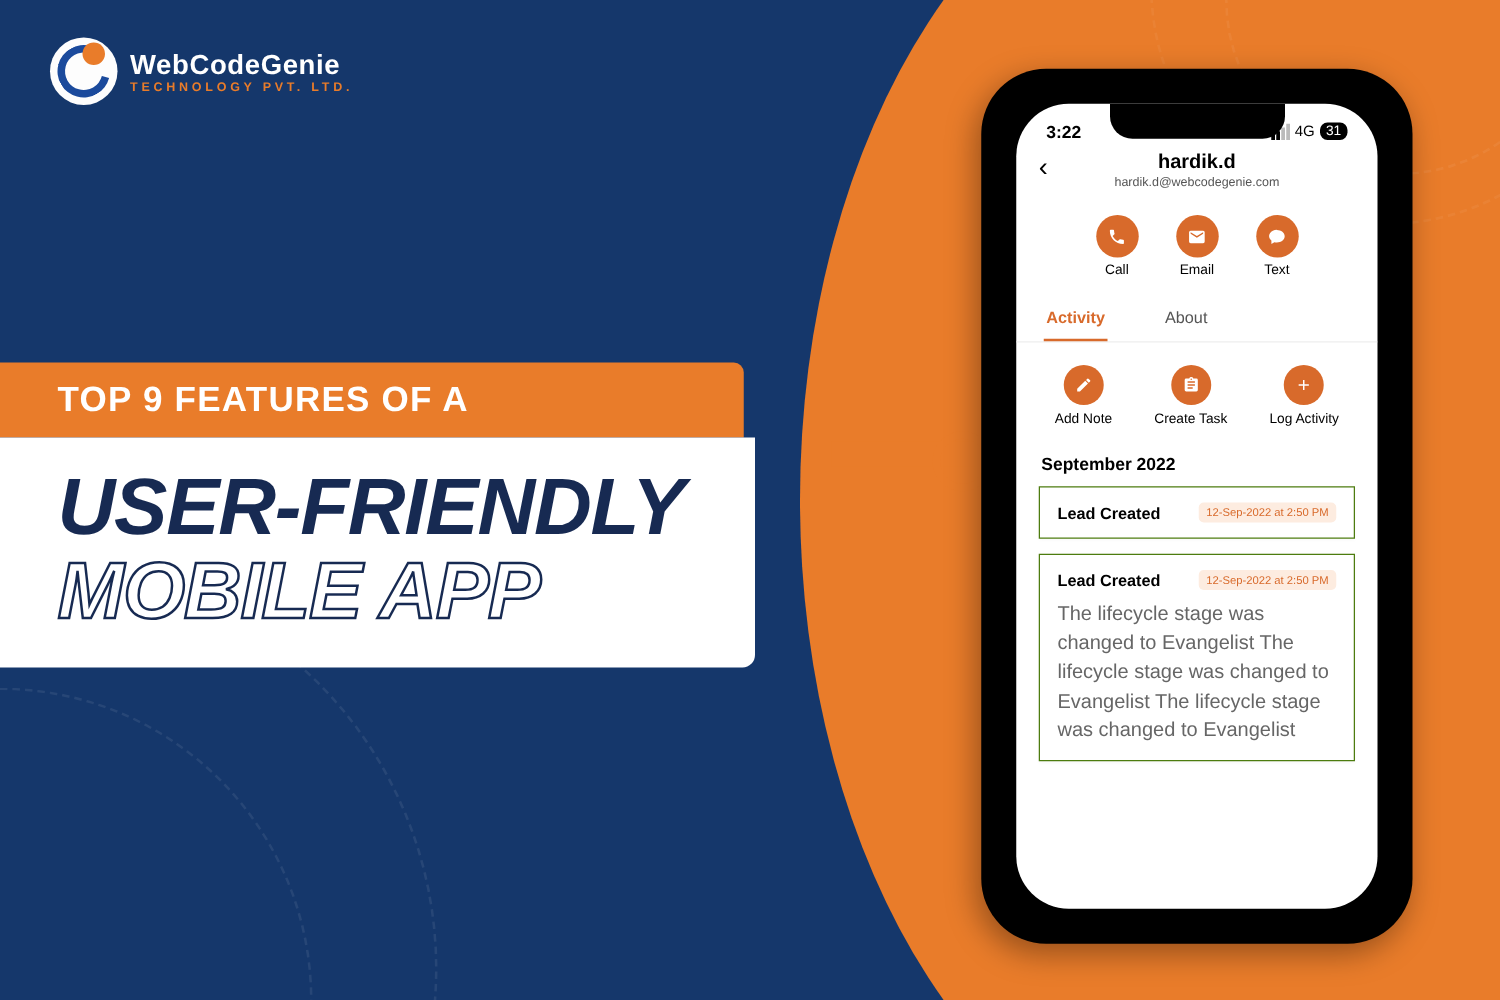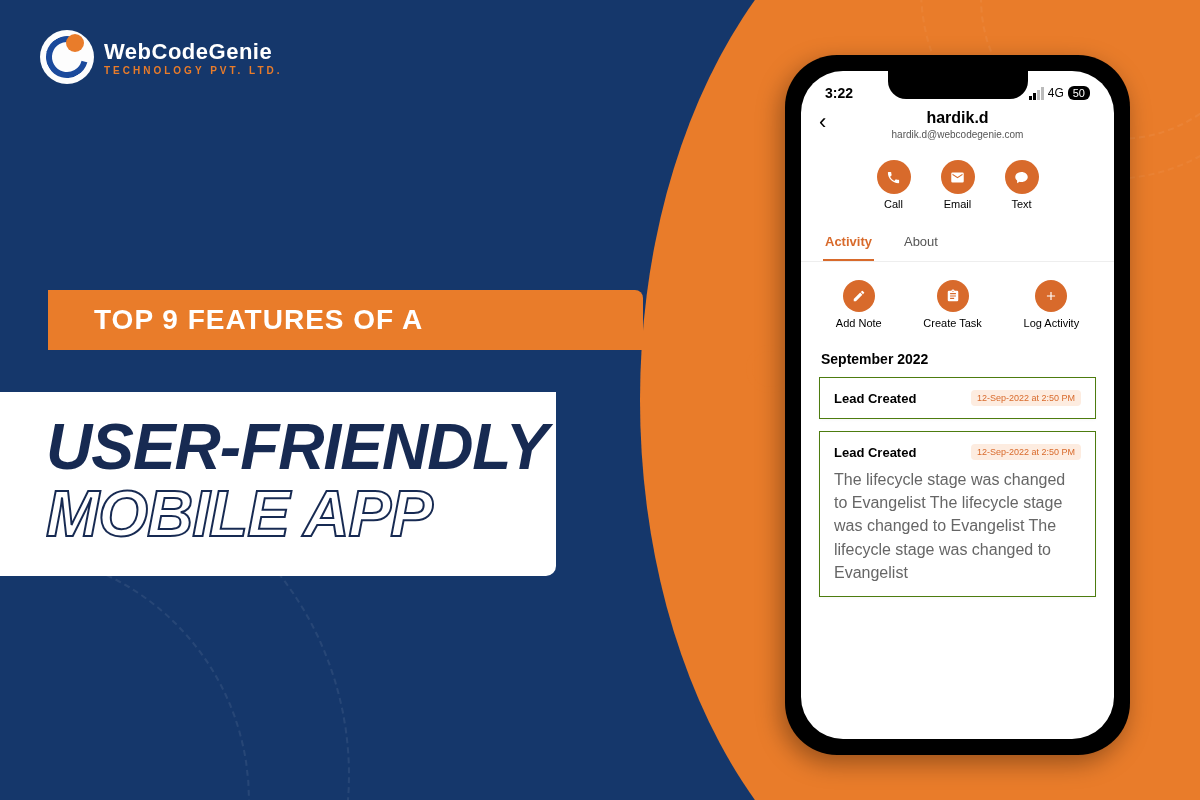--- a/index.html
+++ b/index.html
@@ -83,29 +83,27 @@
   }
   .sub-band {
     background: #e97c2a;
     color: #fff;
     font-weight: 800;
     font-size: 28px;
     letter-spacing: 1px;
     padding: 14px 0 14px 46px;
     border-radius: 0 8px 0 0;
     width: 595px;
-    margin-left: 48px;
   }
   .main-band {
     background: #fff;
     padding: 22px 0 28px 46px;
     border-radius: 0 0 10px 0;
-    width: 556px;
+    width: 604px;
     line-height: 1.05;
-    margin-top: 42px;
   }
   .main-band .l1 {
     font-size: 64px;
     font-weight: 900;
     font-style: italic;
     color: #172a52;
     letter-spacing: -1px;
   }
   .main-band .l2 {
     font-size: 64px;
@@ -137,21 +135,21 @@
 
   
   .phone {
     position: absolute;
     right: 70px;
     top: 55px;
     width: 345px;
     height: 700px;
     background: #000;
     border-radius: 52px;
-    padding: 16px;
+    padding: 28px;
     z-index: 4;
     box-shadow: -4px 8px 24px rgba(0,0,0,.35);
   }
   .screen {
     width: 100%;
     height: 100%;
     background: #fff;
     border-radius: 42px;
     position: relative;
     overflow: hidden;
@@ -198,21 +196,21 @@
 
   .contact-actions{
     display:flex; justify-content:center; gap:30px;
     padding: 10px 0 14px;
   }
   .c-act{ display:flex; flex-direction:column; align-items:center; gap:4px;}
   .c-ico{ width:34px;height:34px;border-radius:50%;background:#d86a2b;color:#fff;display:flex;align-items:center;justify-content:center;font-size:15px;}
   .c-act .lbl{ font-size:11px; color:#000;}
 
   .tabs{
-    display:flex; gap:28px;
+    display:flex; gap:44px;
     padding: 0 22px;
     border-bottom:1px solid #eee;
   }
   .tab{ padding:10px 2px; font-size:13px; color:#555;}
   .tab.active{ color:#d86a2b; border-bottom:2px solid #d86a2b; font-weight:600;}
 
   .sub-actions{
     display:flex; justify-content:space-around;
     padding: 18px 14px 12px;
     text-align: center;
@@ -266,21 +264,21 @@
     <div class="status-bar">
       <span>3:22</span>
       <span class="status-right">
         <span class="sig">
             <span></span>
             <span></span>
             <span></span>
             <span></span>
           </span>
         <span>4G</span>
-        <span class="batt">50</span>
+        <span class="batt">31</span>
       </span>
     </div>
 
     <div class="screen-head">
       <span class="back-chev">‹</span>
       <div class="contact-name">hardik.d</div>
       <div class="contact-mail">hardik.d@webcodegenie.com</div>
     </div>
 
     <div class="contact-actions">

